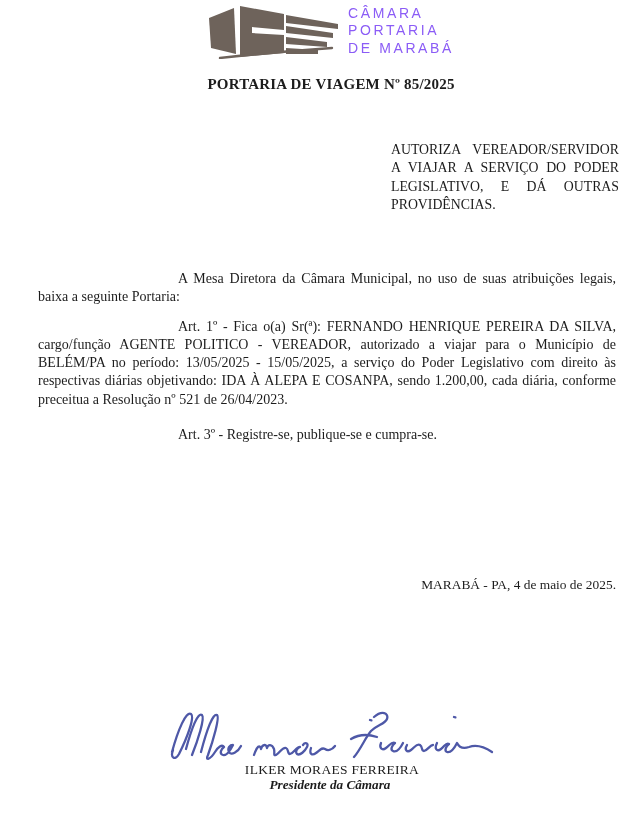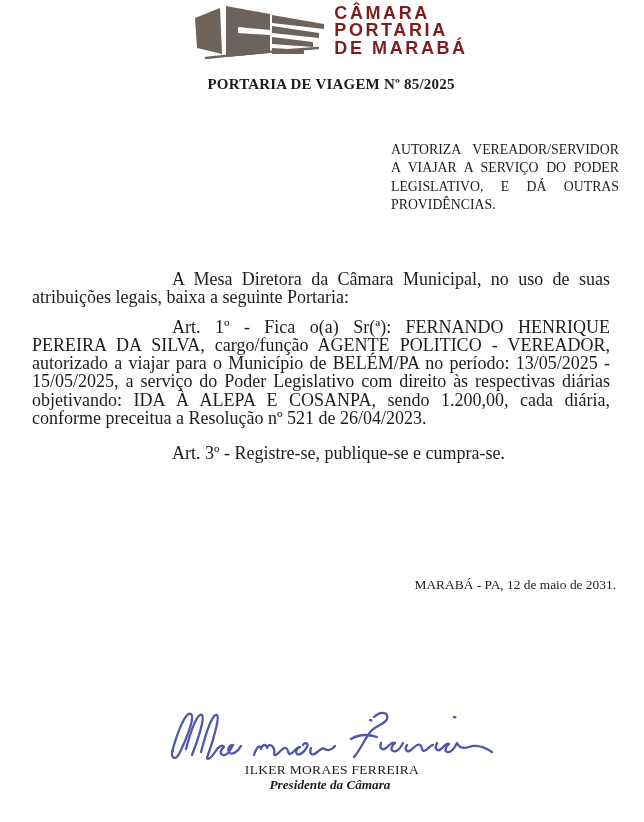--- a/index.html
+++ b/index.html
@@ -9,39 +9,39 @@
   }
   
   .header{
     position:absolute;top:3px;left:0;width:100%;
     display:flex;justify-content:center;align-items:center;gap:10px;
     transform:translateX(9px);
   }
   .logo-svg{width:130px;height:56px;display:block;}
   .org-name{
     font-family:"Liberation Sans", sans-serif;
-    font-size:18px;line-height:17.5px;letter-spacing:2.6px;
-    color:#7f1d1d;font-weight:700;
+    font-size:14px;line-height:17.5px;letter-spacing:2.6px;
+    color:#8b5cf6;font-weight:400;
   }
   .org-name span{display:block;}
   
   .doc-title{
     position:absolute;top:76px;left:0;width:100%;text-align:center;
     font-size:15px;font-weight:bold;letter-spacing:0.2px;
     transform:translateX(9px);
   }
   
   .summary{
     position:absolute;left:391px;top:141px;width:228px;
     font-size:13.8px;font-weight:normal;line-height:18.3px;text-align:justify;
   }
   
   .body-text{
-    position:absolute;left:32px;top:270px;width:578px;
-    font-size:18px;line-height:18.3px;text-align:justify;
+    position:absolute;left:38px;top:270px;width:578px;
+    font-size:14px;line-height:18.3px;text-align:justify;
   }
   .body-text p{margin:0;text-indent:140px;}
   .p-art1{margin-top:11px !important;}
   .p-art2{margin-top:14px !important;}
   .p-art3{margin-top:17px !important;}
   
   .dateline{
     position:absolute;top:577px;right:28px;font-size:13.4px;
   }
   
@@ -83,21 +83,21 @@
   <div class="doc-title">PORTARIA DE VIAGEM Nº 85/2025</div>
 
   <div class="summary">AUTORIZA VEREADOR/SERVIDOR A VIAJAR A SERVIÇO DO PODER LEGISLATIVO, E DÁ OUTRAS PROVIDÊNCIAS.</div>
 
   <div class="body-text">
     <p>A Mesa Diretora da Câmara Municipal, no uso de suas atribuições legais, baixa a seguinte Portaria:</p>
     <p class="p-art1">Art. 1º - Fica o(a) Sr(ª): FERNANDO HENRIQUE PEREIRA DA SILVA, cargo/função AGENTE POLITICO - VEREADOR, autorizado a viajar para o Município de BELÉM/PA no período: 13/05/2025 - 15/05/2025, a serviço do Poder Legislativo com direito às respectivas diárias objetivando: IDA À ALEPA E COSANPA, sendo 1.200,00, cada diária, conforme preceitua a Resolução nº 521 de 26/04/2023.</p>
     <p class="p-art3">Art. 3º - Registre-se, publique-se e cumpra-se.</p>
   </div>
 
-  <div class="dateline">MARABÁ - PA, 12 de maio de 2031.</div>
+  <div class="dateline">MARABÁ - PA, 4 de maio de 2025.</div>
 
   <svg class="sig-svg" viewBox="0 0 345 62" aria-hidden="true">
     <g fill="none" stroke="#3f4aa0" stroke-width="2.3" stroke-linecap="round" stroke-linejoin="round" opacity="0.92">
       <path d="M14,50 C20,28 28,9 33,12 C37,15 29,36 21,52 C17,59 12,56 15,48"></path>
       <path d="M28,47 C34,25 40,10 44,13 C47,16 40,38 34,53"></path>
       <path d="M43,50 C49,27 55,11 59,13 C62,15 55,39 50,53 C47,59 52,58 57,50 C60,45 64,42 66,45 C63,47 61,52 65,53 C69,54 73,47 75,43 C72,43 69,46 71,50 C73,54 80,50 83,44"></path>
       <path d="M96,53 C99,44 102,42 103,47 C104,43 108,41 109,46 C110,42 114,42 116,47 C117,51 115,54 118,53 C122,51 124,45 128,46 C131,47 129,52 132,52 C136,51 138,45 142,45 C139,46 137,50 139,52 C142,54 147,49 149,45 C151,41 147,40 145,43"></path>
       <path d="M153,46 C151,52 154,54 158,51 C162,48 164,45 167,47 C170,49 174,48 177,44"></path>
       <path d="M216,15 C224,8 231,11 229,17 C227,22 219,23 213,29 C207,36 203,47 196,55"></path>
       <path d="M193,37 C203,31 213,33 219,35"></path>

